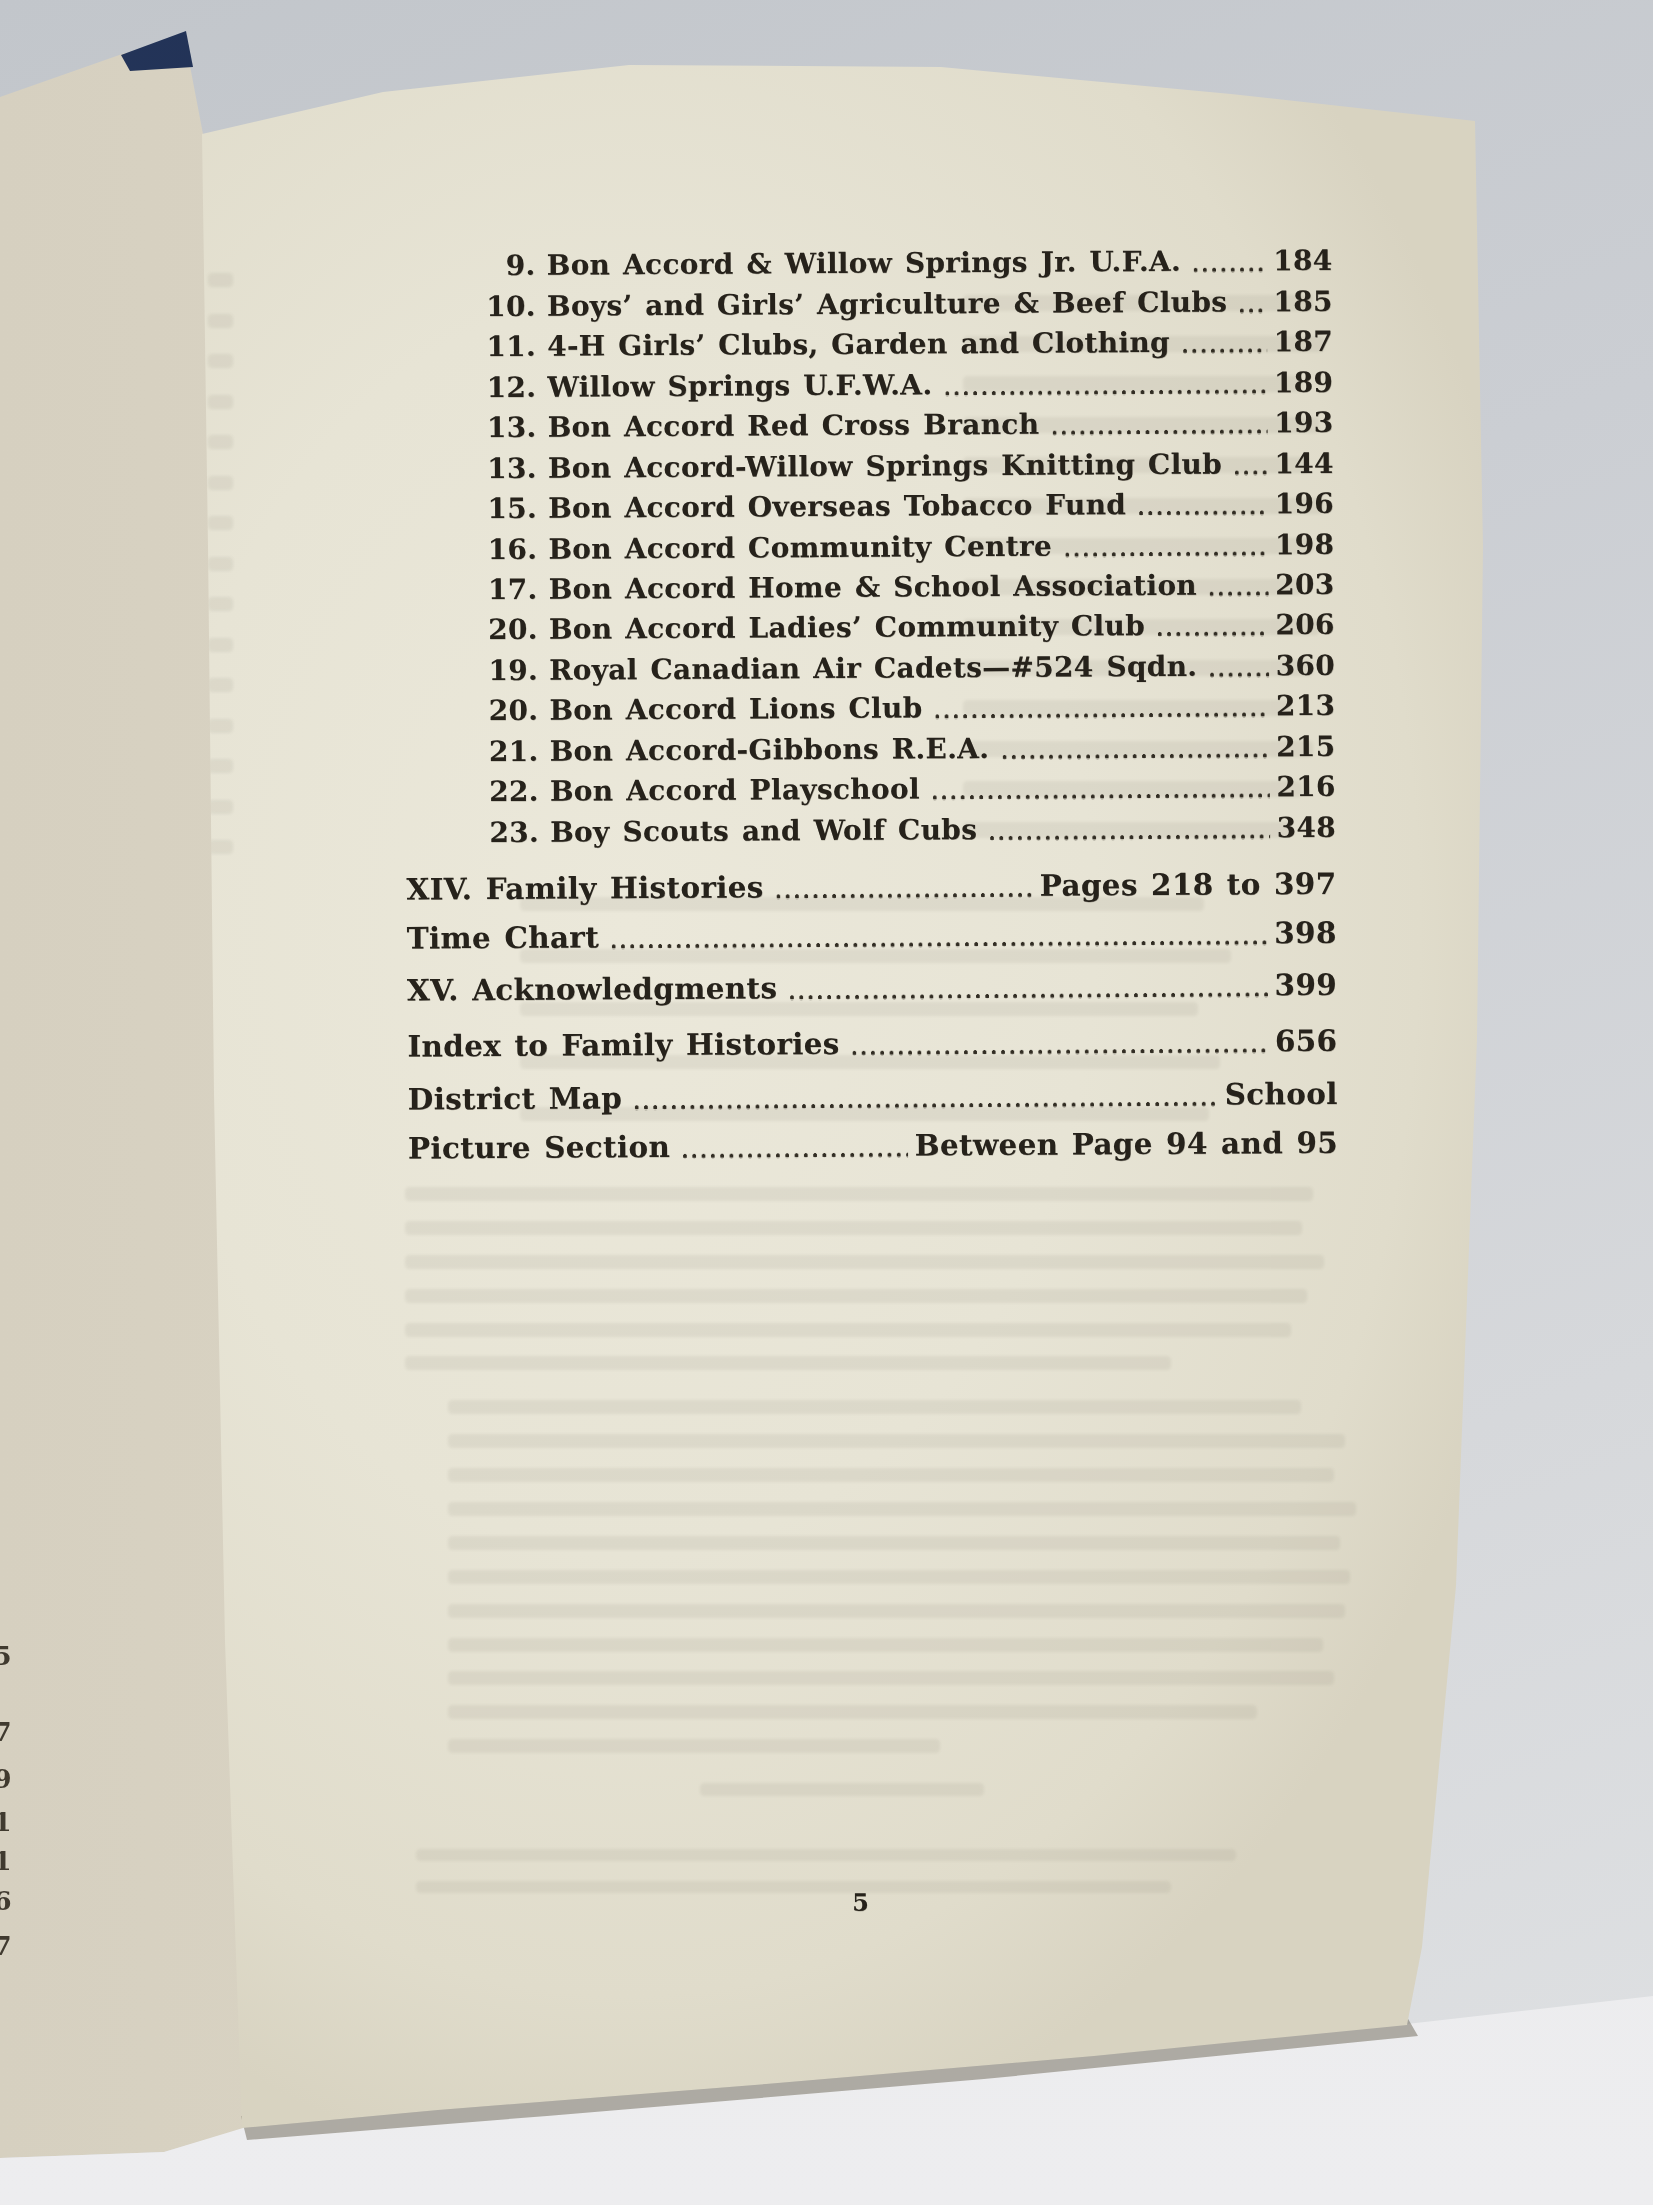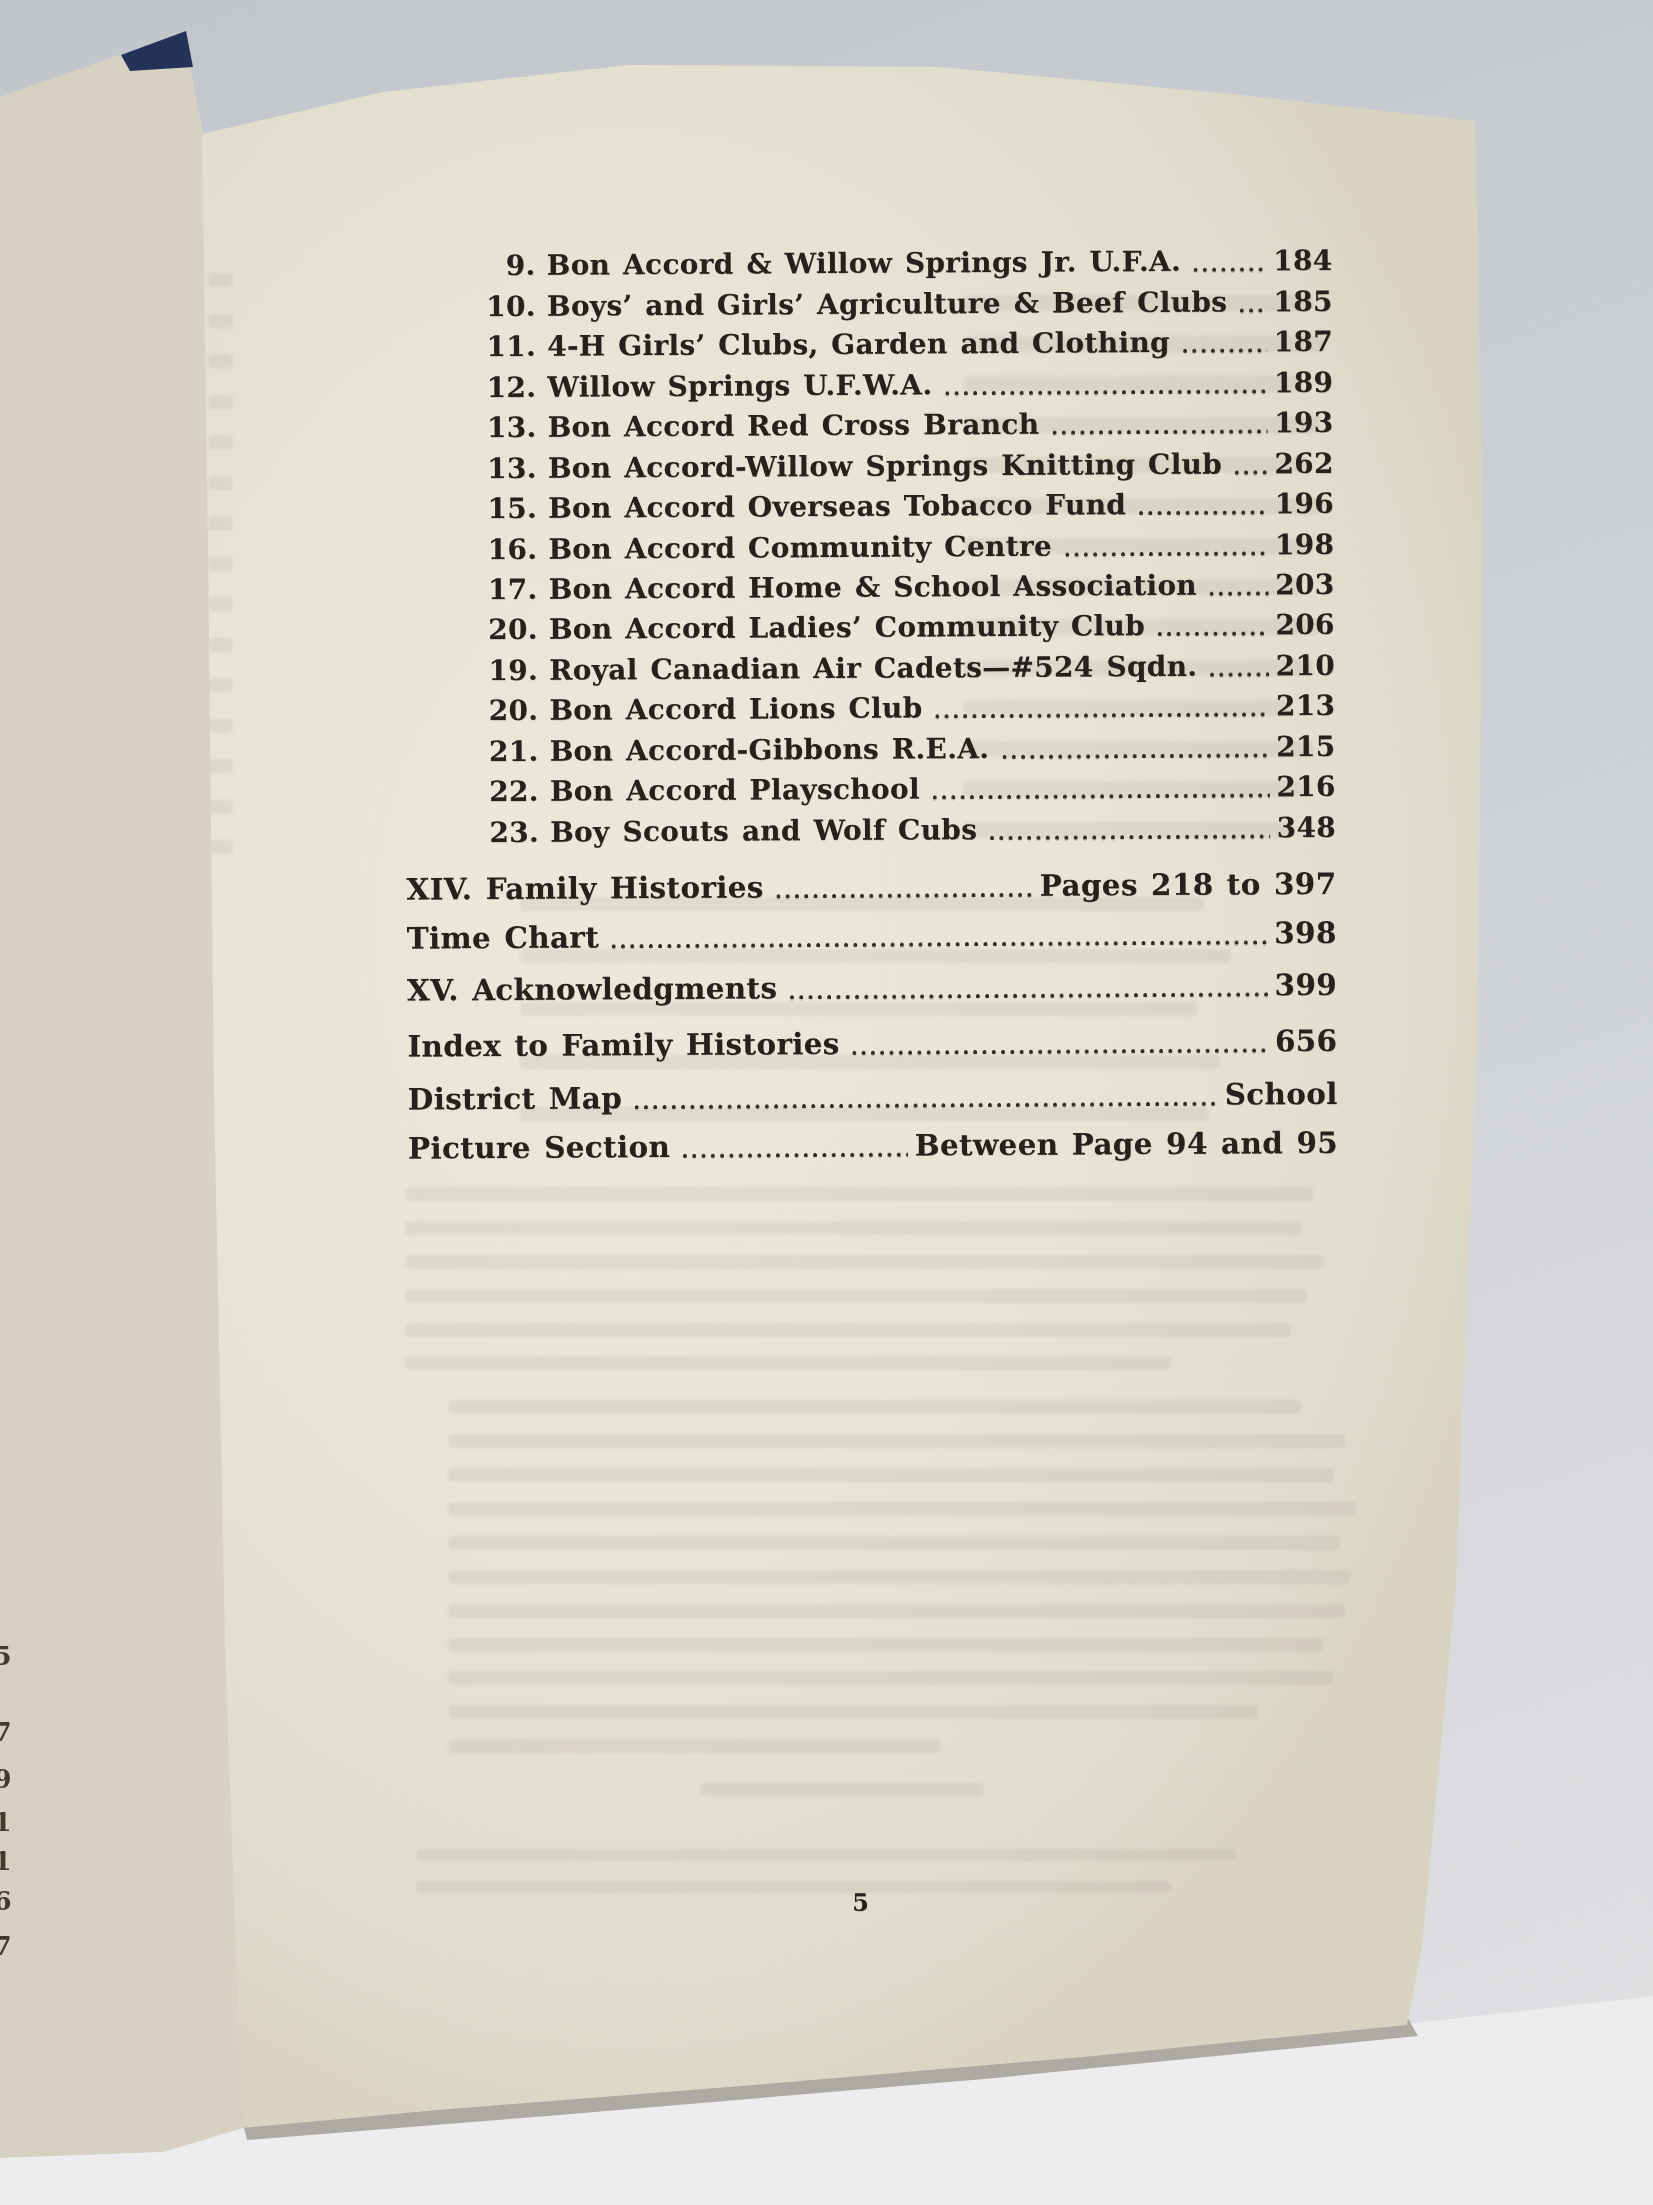--- a/index.html
+++ b/index.html
@@ -171,21 +171,21 @@
       <div class="toc-row" style="top: 409px;">
         <span class="num">13.</span>
         <span class="title">Bon Accord Red Cross Branch</span>
         <span class="dots"></span>
         <span class="pageref">193</span>
       </div>
       <div class="toc-row" style="top: 450px;">
         <span class="num">13.</span>
         <span class="title">Bon Accord-Willow Springs Knitting Club</span>
         <span class="dots"></span>
-        <span class="pageref">262</span>
+        <span class="pageref">144</span>
       </div>
       <div class="toc-row" style="top: 490px;">
         <span class="num">15.</span>
         <span class="title">Bon Accord Overseas Tobacco Fund</span>
         <span class="dots"></span>
         <span class="pageref">196</span>
       </div>
       <div class="toc-row" style="top: 531px;">
         <span class="num">16.</span>
         <span class="title">Bon Accord Community Centre</span>
@@ -201,21 +201,21 @@
       <div class="toc-row" style="top: 611px;">
         <span class="num">20.</span>
         <span class="title">Bon Accord Ladies’ Community Club</span>
         <span class="dots"></span>
         <span class="pageref">206</span>
       </div>
       <div class="toc-row" style="top: 652px;">
         <span class="num">19.</span>
         <span class="title">Royal Canadian Air Cadets—#524 Sqdn.</span>
         <span class="dots"></span>
-        <span class="pageref">210</span>
+        <span class="pageref">360</span>
       </div>
       <div class="toc-row" style="top: 692px;">
         <span class="num">20.</span>
         <span class="title">Bon Accord Lions Club</span>
         <span class="dots"></span>
         <span class="pageref">213</span>
       </div>
       <div class="toc-row" style="top: 733px;">
         <span class="num">21.</span>
         <span class="title">Bon  Accord-Gibbons  R.E.A.</span>

